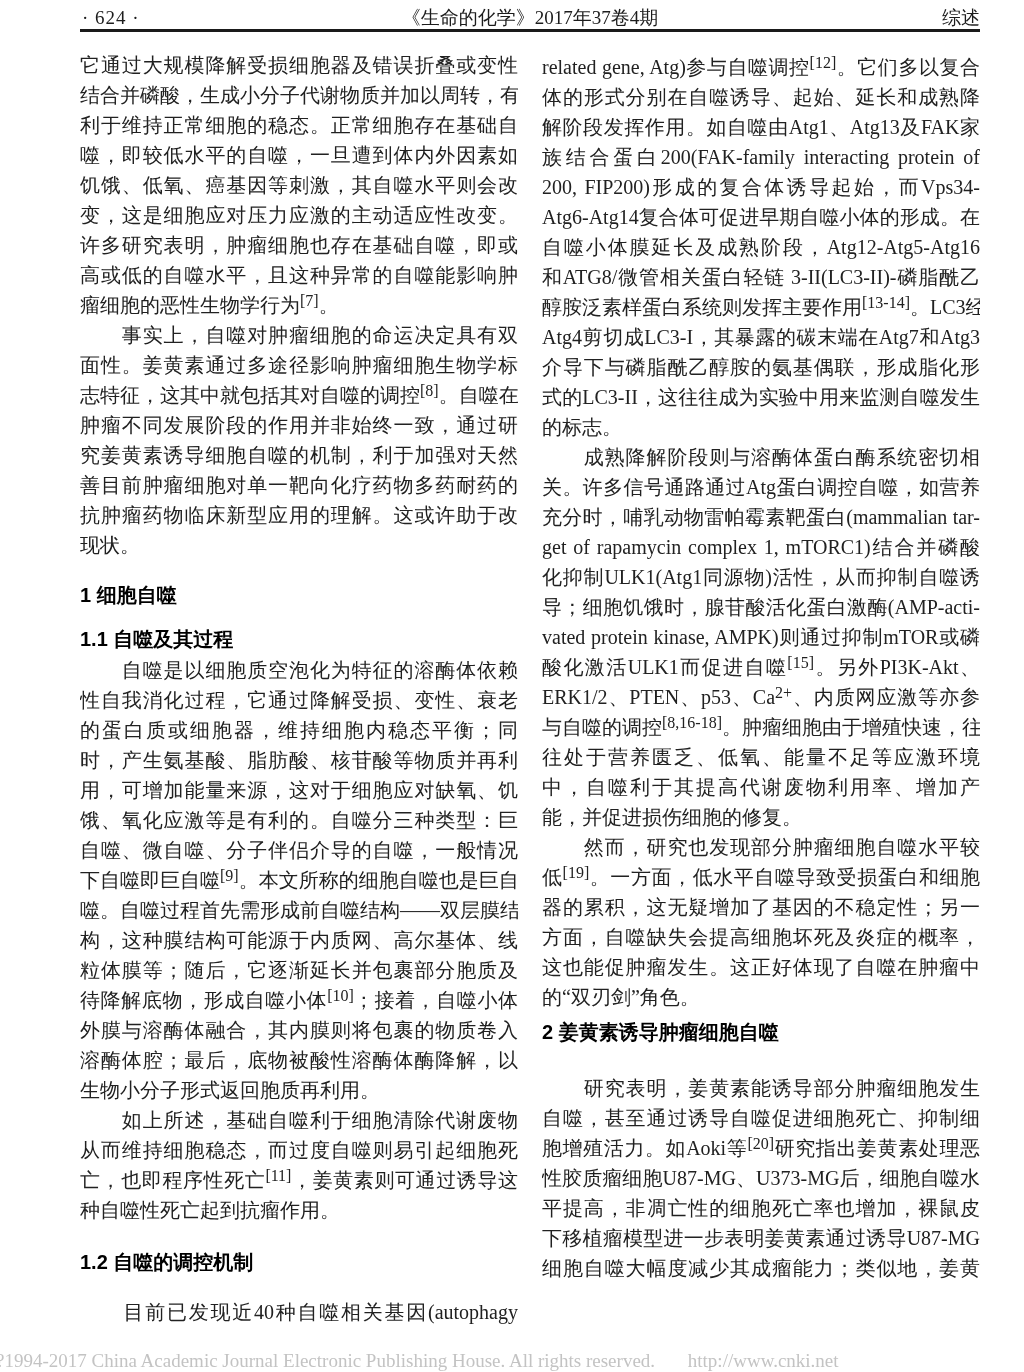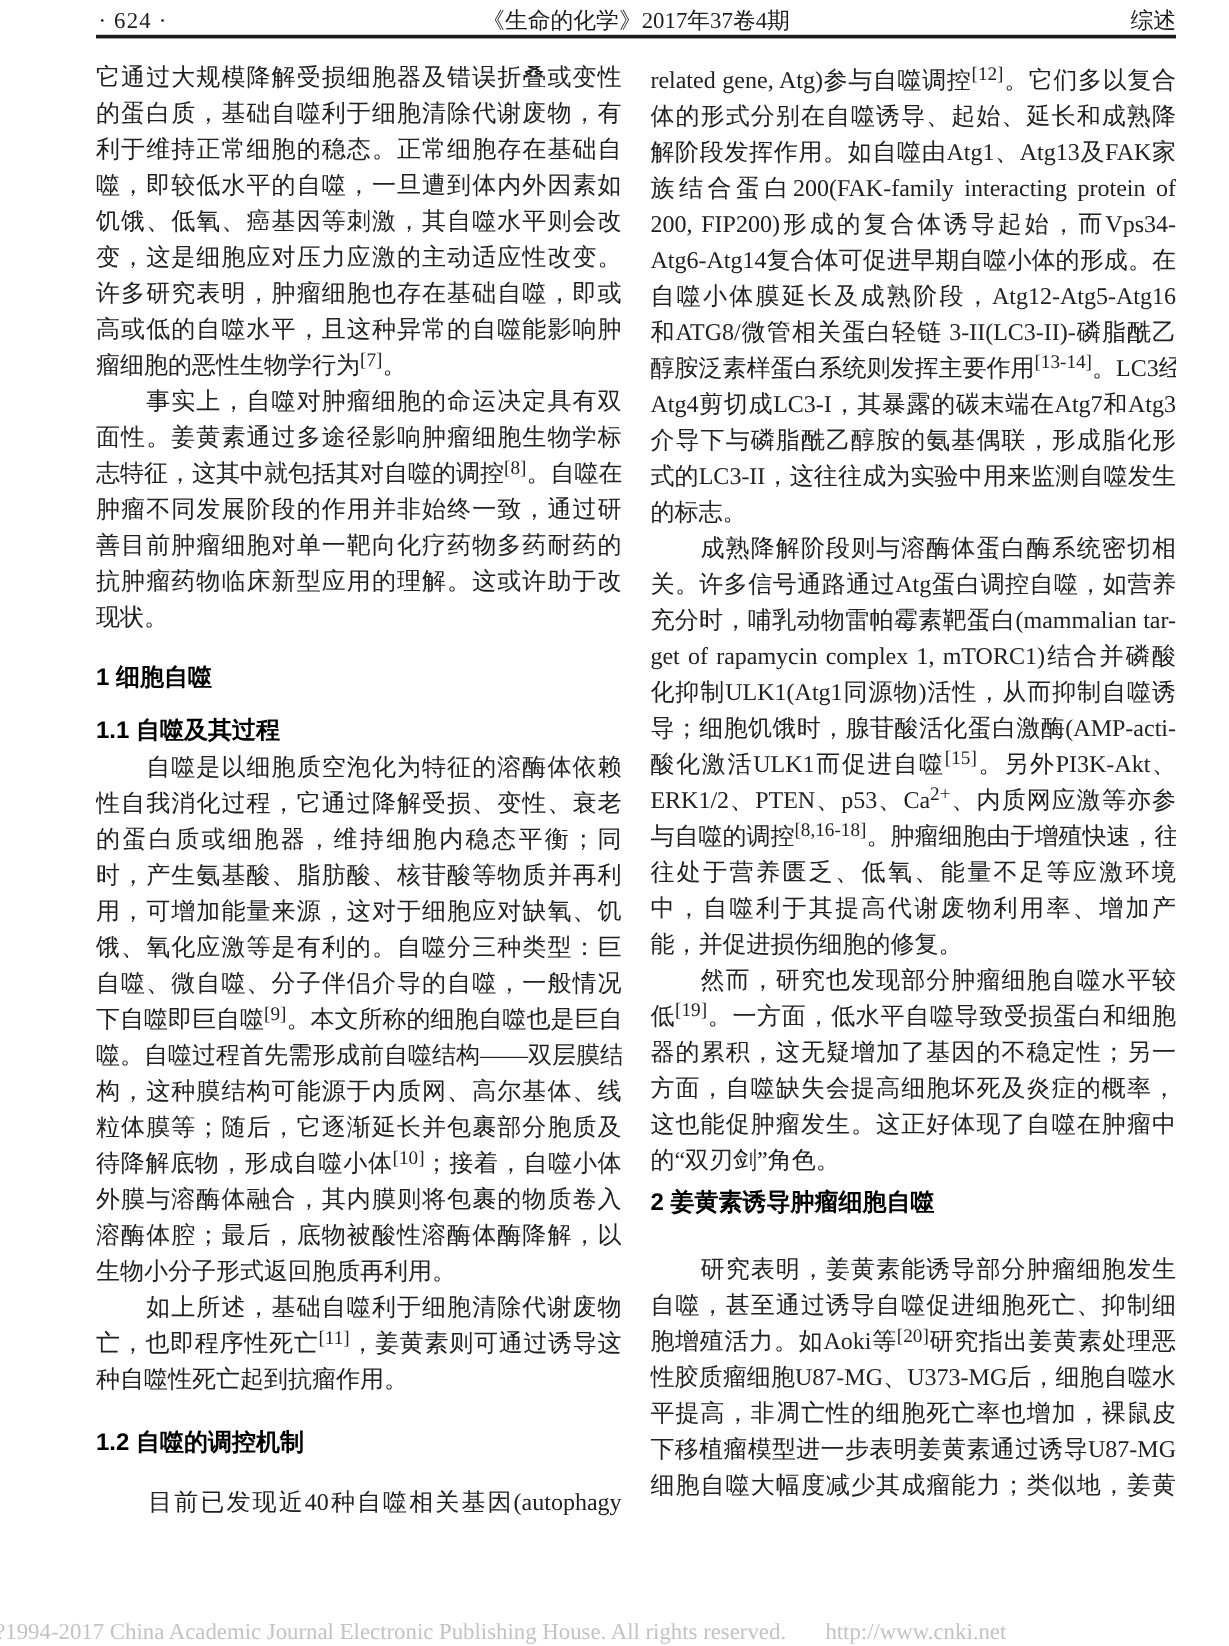--- a/index.html
+++ b/index.html
@@ -57,34 +57,35 @@
   <div class="header">
     <span class="page-num">· 624 ·</span>
     <span class="journal">《生命的化学》2017年37卷4期</span>
     <span class="category">综述</span>
   </div>
   <div class="rule"></div>
 
   <div class="col col-left">
       <div class="p">
         <div class="line">它通过大规模降解受损细胞器及错误折叠或变性</div>
-        <div class="line">的蛋白质，基础自噬利于细胞清除代谢废物，有</div>
+        <div class="line">结合并磷酸，生成小分子代谢物质并加以周转，有</div>
         <div class="line">利于维持正常细胞的稳态。正常细胞存在基础自</div>
         <div class="line">噬，即较低水平的自噬，一旦遭到体内外因素如</div>
         <div class="line">饥饿、低氧、癌基因等刺激，其自噬水平则会改</div>
         <div class="line">变，这是细胞应对压力应激的主动适应性改变。</div>
         <div class="line">许多研究表明，肿瘤细胞也存在基础自噬，即或</div>
         <div class="line">高或低的自噬水平，且这种异常的自噬能影响肿</div>
         <div class="line last">瘤细胞的恶性生物学行为<sup>[7]</sup>。</div>
       </div>
       <div class="p">
         <div class="line">　　事实上，自噬对肿瘤细胞的命运决定具有双</div>
         <div class="line">面性。姜黄素通过多途径影响肿瘤细胞生物学标</div>
         <div class="line">志特征，这其中就包括其对自噬的调控<sup>[8]</sup>。自噬在</div>
         <div class="line">肿瘤不同发展阶段的作用并非始终一致，通过研</div>
+        <div class="line">究姜黄素诱导细胞自噬的机制，利于加强对天然</div>
         <div class="line">善目前肿瘤细胞对单一靶向化疗药物多药耐药的</div>
         <div class="line">抗肿瘤药物临床新型应用的理解。这或许助于改</div>
         <div class="line last">现状。</div>
       </div>
       <div class="h1">1  细胞自噬</div>
       <div class="h2">1.1  自噬及其过程</div>
       <div class="p">
         <div class="line">　　自噬是以细胞质空泡化为特征的溶酶体依赖</div>
         <div class="line">性自我消化过程，它通过降解受损、变性、衰老</div>
         <div class="line">的蛋白质或细胞器，维持细胞内稳态平衡；同</div>
@@ -96,20 +97,21 @@
         <div class="line">噬。自噬过程首先需形成前自噬结构——双层膜结</div>
         <div class="line">构，这种膜结构可能源于内质网、高尔基体、线</div>
         <div class="line">粒体膜等；随后，它逐渐延长并包裹部分胞质及</div>
         <div class="line">待降解底物，形成自噬小体<sup>[10]</sup>；接着，自噬小体</div>
         <div class="line">外膜与溶酶体融合，其内膜则将包裹的物质卷入</div>
         <div class="line">溶酶体腔；最后，底物被酸性溶酶体酶降解，以</div>
         <div class="line last">生物小分子形式返回胞质再利用。</div>
       </div>
       <div class="p">
         <div class="line">　　如上所述，基础自噬利于细胞清除代谢废物</div>
+        <div class="line">从而维持细胞稳态，而过度自噬则易引起细胞死</div>
         <div class="line">亡，也即程序性死亡<sup>[11]</sup>，姜黄素则可通过诱导这</div>
         <div class="line last">种自噬性死亡起到抗瘤作用。</div>
       </div>
       <div class="h2">1.2  自噬的调控机制</div>
       <div class="p">
         <div class="line">　　目前已发现近40种自噬相关基因(autophagy</div>
       </div>
     </div>
   <div class="col col-right">
       <div class="p">
@@ -127,20 +129,21 @@
         <div class="line">式的LC3-II，这往往成为实验中用来监测自噬发生</div>
         <div class="line last">的标志。</div>
       </div>
       <div class="p">
         <div class="line">　　成熟降解阶段则与溶酶体蛋白酶系统密切相</div>
         <div class="line">关。许多信号通路通过Atg蛋白调控自噬，如营养</div>
         <div class="line">充分时，哺乳动物雷帕霉素靶蛋白(mammalian tar-</div>
         <div class="line">get of rapamycin complex 1, mTORC1)结合并磷酸</div>
         <div class="line">化抑制ULK1(Atg1同源物)活性，从而抑制自噬诱</div>
         <div class="line">导；细胞饥饿时，腺苷酸活化蛋白激酶(AMP-acti-</div>
+        <div class="line">vated protein kinase, AMPK)则通过抑制mTOR或磷</div>
         <div class="line">酸化激活ULK1而促进自噬<sup>[15]</sup>。另外PI3K-Akt、</div>
         <div class="line">ERK1/2、PTEN、p53、Ca<sup>2+</sup>、内质网应激等亦参</div>
         <div class="line">与自噬的调控<sup>[8,16-18]</sup>。肿瘤细胞由于增殖快速，往</div>
         <div class="line">往处于营养匮乏、低氧、能量不足等应激环境</div>
         <div class="line">中，自噬利于其提高代谢废物利用率、增加产</div>
         <div class="line last">能，并促进损伤细胞的修复。</div>
       </div>
       <div class="p">
         <div class="line">　　然而，研究也发现部分肿瘤细胞自噬水平较</div>
         <div class="line">低<sup>[19]</sup>。一方面，低水平自噬导致受损蛋白和细胞</div>

